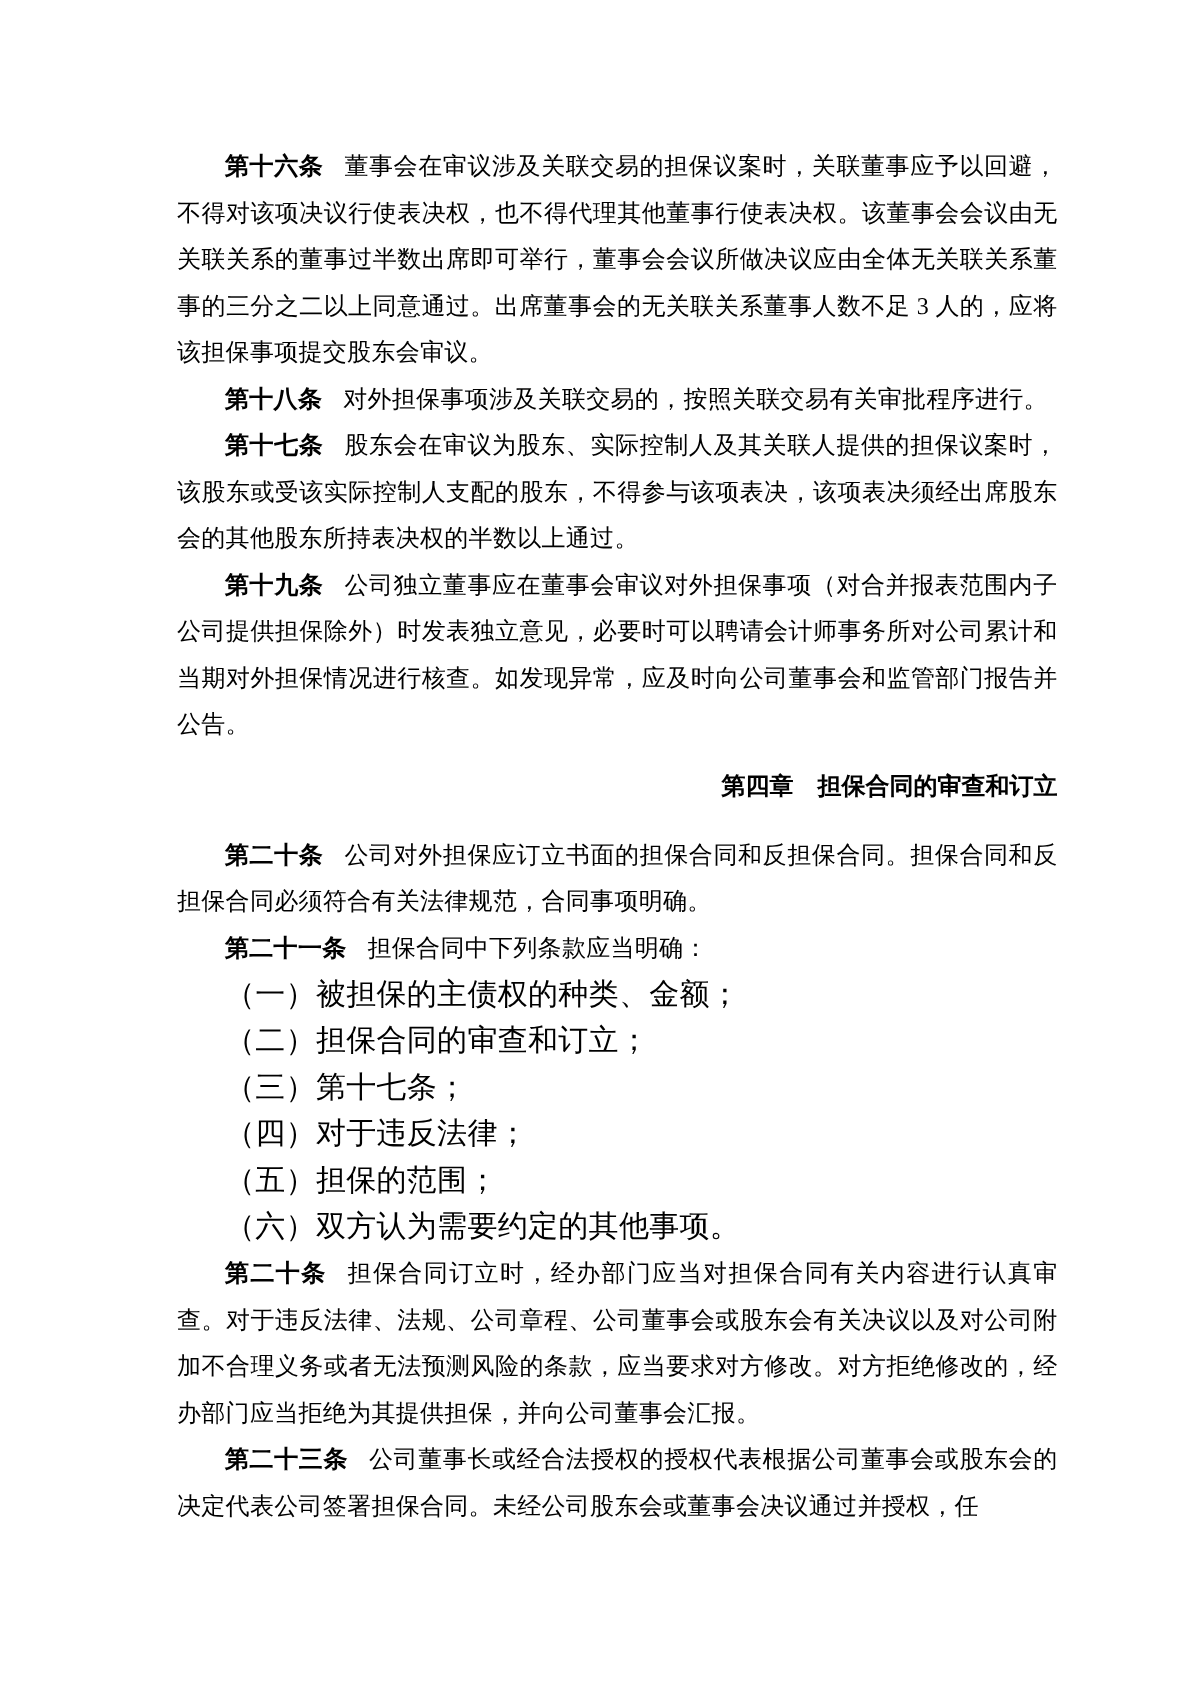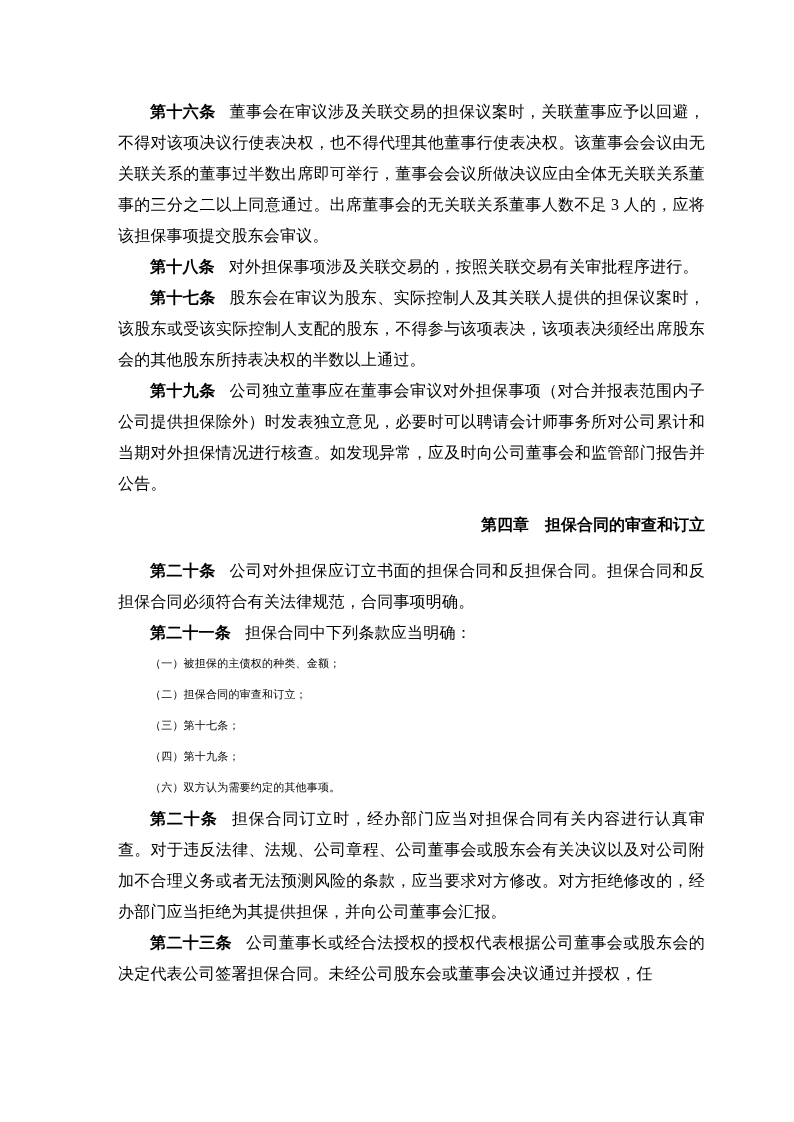--- a/index.html
+++ b/index.html
@@ -37,21 +37,21 @@
     line-height: 31px;
     font-weight: bold;
     text-align: right;
     text-indent: 0;
   }
   .chapter-num {
     margin-right: 16px;
   }
   .list-item {
     margin: 0;
-    font-size: 11px;
+    font-size: 20px;
     line-height: 31px;
     text-align: justify;
     text-indent: 32px;
     letter-spacing: 0.2px;
   }
 </style>
 </head>
 <body>
 
 <div class="page">
@@ -80,21 +80,22 @@
     <span class="article-num">第二十条</span><span>公司对外担保应订立书面的担保合同和反担保合同。担保合同和反担保合同必须符合有关法律规范，合同事项明确。</span>
   </p>
 
   <p class="para">
     <span class="article-num">第二十一条</span><span>担保合同中下列条款应当明确：</span>
   </p>
 
   <p class="list-item">（一）被担保的主债权的种类、金额；</p>
   <p class="list-item">（二）担保合同的审查和订立；</p>
   <p class="list-item">（三）第十七条；</p>
-  <p class="list-item">（四）第十九条；</p>
+  <p class="list-item">（四）对于违反法律；</p>
+  <p class="list-item">（五）担保的范围；</p>
   <p class="list-item">（六）双方认为需要约定的其他事项。</p>
 
   <p class="para">
     <span class="article-num">第二十条</span><span>担保合同订立时，经办部门应当对担保合同有关内容进行认真审查。对于违反法律、法规、公司章程、公司董事会或股东会有关决议以及对公司附加不合理义务或者无法预测风险的条款，应当要求对方修改。对方拒绝修改的，经办部门应当拒绝为其提供担保，并向公司董事会汇报。</span>
   </p>
 
   <p class="para">
     <span class="article-num">第二十三条</span><span>公司董事长或经合法授权的授权代表根据公司董事会或股东会的决定代表公司签署担保合同。未经公司股东会或董事会决议通过并授权，任</span>
   </p>
 

